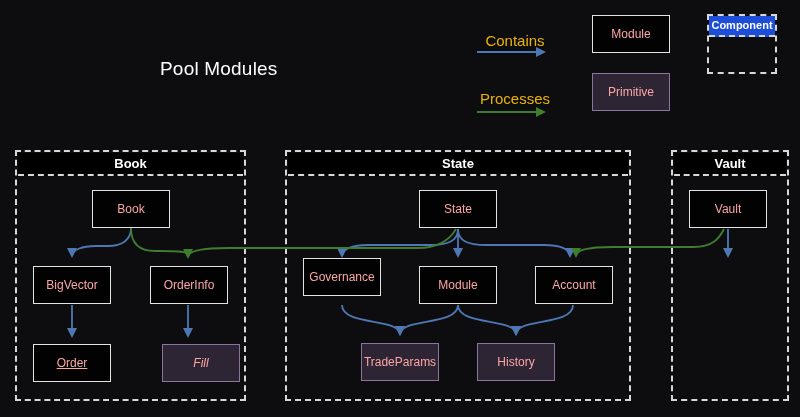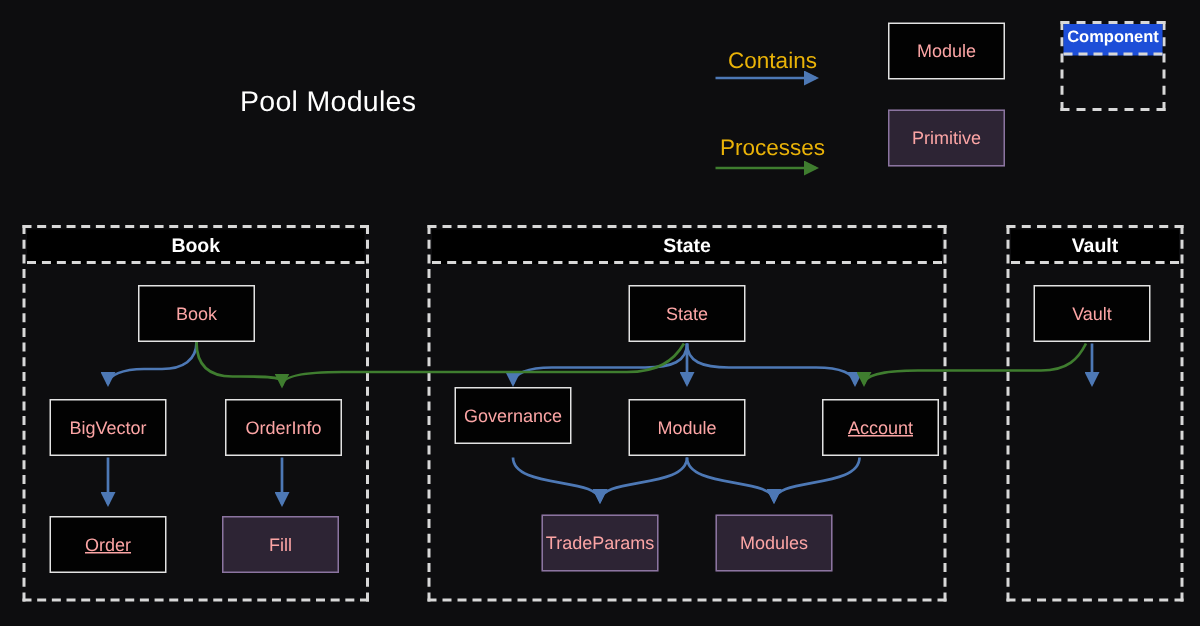--- a/index.html
+++ b/index.html
@@ -114,40 +114,40 @@
   </div>
   <div class="modbox node" style="left:150px;top:266px;">
     <span>OrderInfo</span>
   </div>
   <div class="modbox node" style="left:33px;top:266px;">
     <span>BigVector</span>
   </div>
   <div class="modbox node" style="left:33px;top:344px;text-decoration:underline;">
     <span>Order</span>
   </div>
-  <div class="modbox primitive node" style="left:148px;top:344px;">
+  <div class="modbox primitive node" style="left:162px;top:344px;font-style:italic;">
     <span>Fill</span>
   </div>
 
   <div class="modbox node" style="left:419px;top:190px;">
     <span>State</span>
   </div>
   <div class="modbox node" style="left:303px;top:258px;">
     <span>Governance</span>
   </div>
   <div class="modbox node" style="left:419px;top:266px;">
     <span>Module</span>
   </div>
-  <div class="modbox node" style="left:548px;top:266px;text-decoration:underline;">
+  <div class="modbox node" style="left:535px;top:266px;">
     <span>Account</span>
   </div>
   <div class="modbox primitive node" style="left:361px;top:343px;">
     <span>TradeParams</span>
   </div>
   <div class="modbox primitive node" style="left:477px;top:343px;">
-    <span>Modules</span>
+    <span>History</span>
   </div>
 
   <div class="modbox node" style="left:689px;top:190px;">
     <span>Vault</span>
   </div>
 
 </div>
 
 </body></html>

